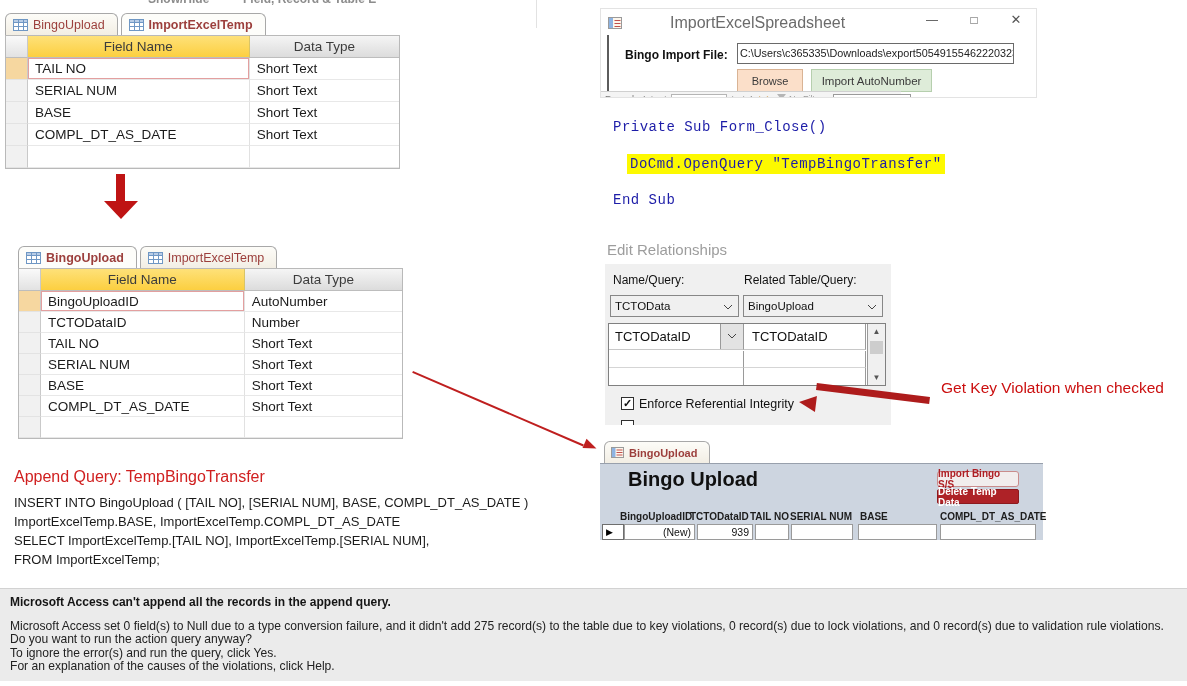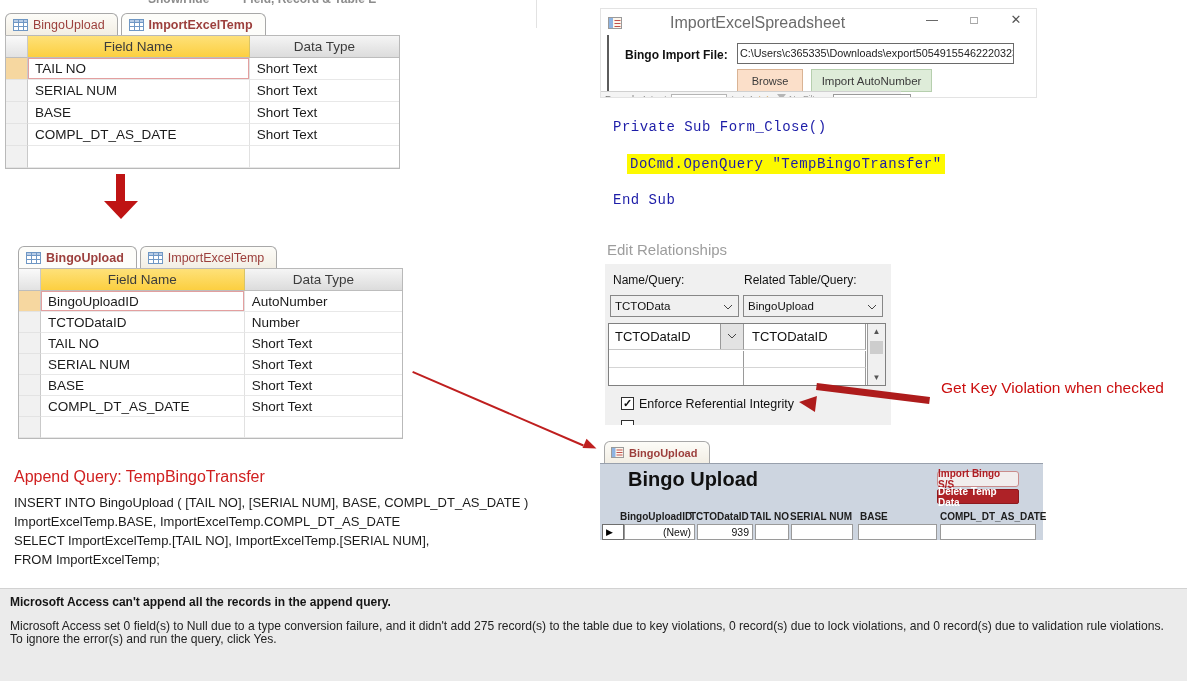--- a/index.html
+++ b/index.html
@@ -413,16 +413,18 @@
       <div class="brow-cell" style="left:191px;width:62px;"></div>
       <div class="brow-cell" style="left:258px;width:79px;"></div>
       <div class="brow-cell" style="left:340px;width:96px;"></div>
     </div>
   </div>
 
   <div class="msgbox">
     <div class="msg-title">Microsoft Access can't append all the records in the append query.</div>
     <div class="msg-gap"></div>
     <div class="msg-line">Microsoft Access set 0 field(s) to Null due to a type conversion failure, and it didn't add 275 record(s) to the table due to key violations, 0 record(s) due to lock violations, and 0 record(s) due to validation rule violations.</div>
+    <div class="msg-line">Do you want to run the action query anyway?</div>
     <div class="msg-line">To ignore the error(s) and run the query, click Yes.</div>
+    <div class="msg-line">For an explanation of the causes of the violations, click Help.</div>
   </div>
 
 </div>
 
 </body></html>

